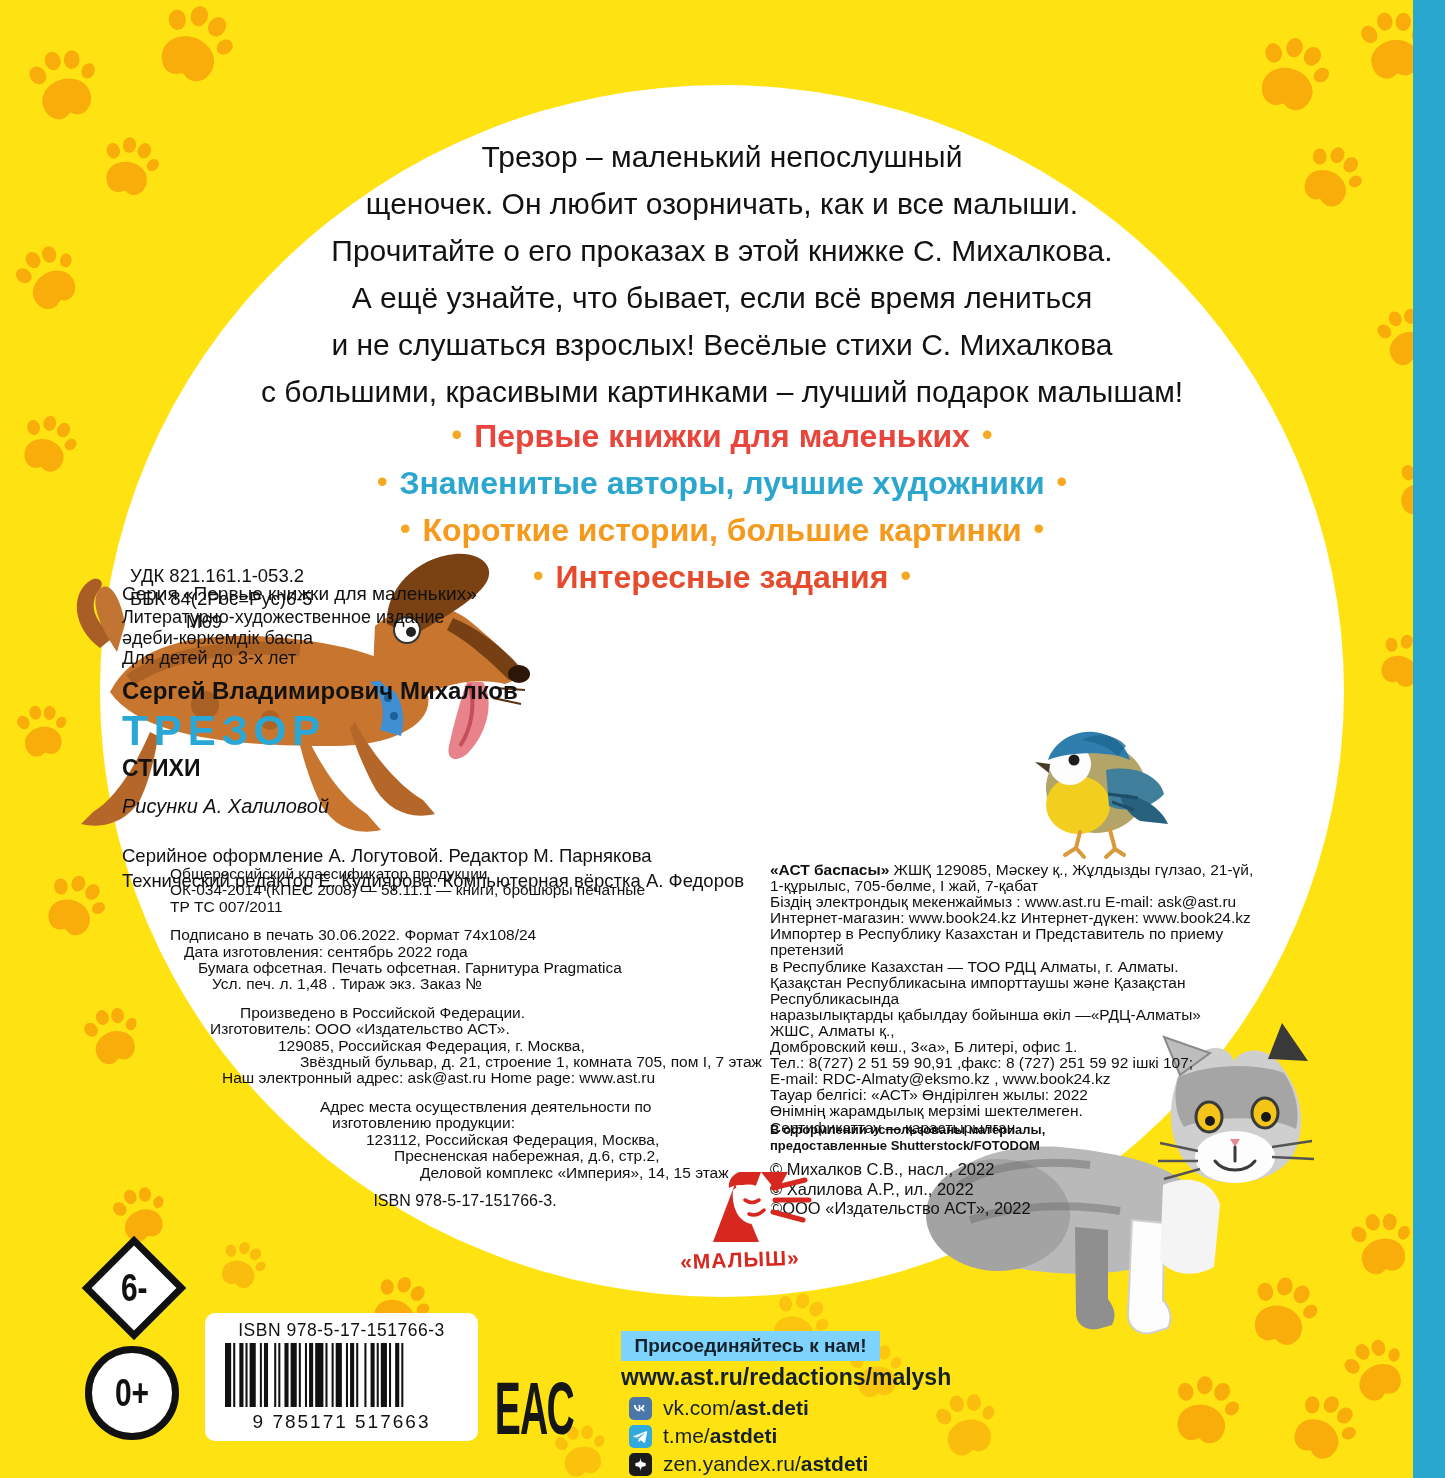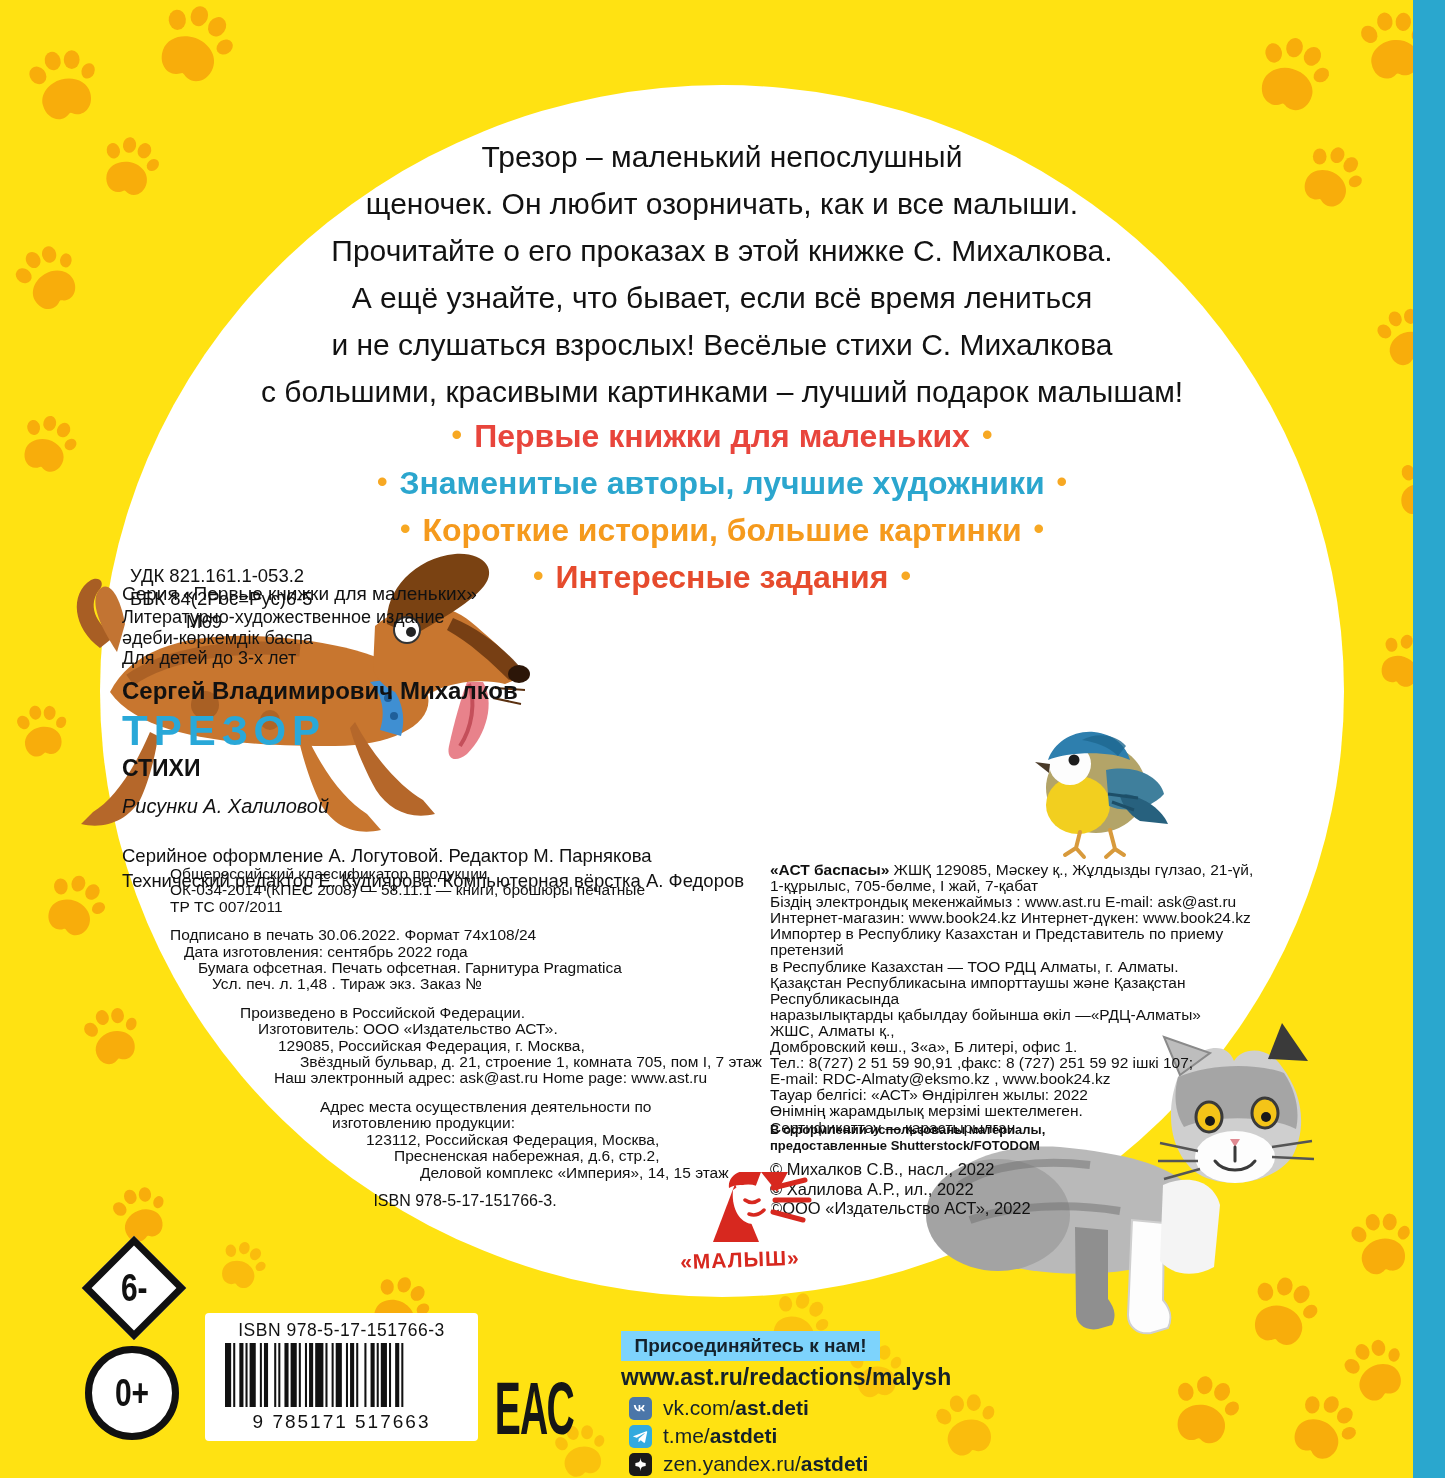--- a/index.html
+++ b/index.html
@@ -33,22 +33,22 @@
   .ed-title{font-size:42px;line-height:44px;font-weight:bold;letter-spacing:6px;margin-top:4px}
   .ed-subtitle{font-size:23px;font-weight:bold;margin-top:2px}
   .ed-contents{font-size:20px;margin-top:7px}
   .ed-illustrator{font-size:20px;font-style:italic;margin-top:13px}
   .ed-credits{font-size:18.5px;line-height:25px;margin-top:25px}
 
   
   .left-col{left:170px;top:866px;width:620px;font-size:15.5px;line-height:16.4px}
   .left-col .block{margin-bottom:12px}
   .print_info .ln-1{margin-left:14px}.print_info .ln-2{margin-left:28px}.print_info .ln-3{margin-left:42px}
-  .manufacturer .ln-0{margin-left:70px}.manufacturer .ln-1{margin-left:88px}
-  .manufacturer .ln-2{margin-left:108px}.manufacturer .ln-3{margin-left:130px}.manufacturer .ln-4{margin-left:104px}
+  .manufacturer .ln-0{margin-left:70px}.manufacturer .ln-1{margin-left:40px}
+  .manufacturer .ln-2{margin-left:108px}.manufacturer .ln-3{margin-left:130px}.manufacturer .ln-4{margin-left:52px}
   .production_address .ln-0{margin-left:150px}.production_address .ln-1{margin-left:162px}
   .production_address .ln-2{margin-left:196px}.production_address .ln-3{margin-left:224px}.production_address .ln-4{margin-left:250px}
   .isbn-line{margin-top:6px;text-align:center;width:590px;font-size:16px}
 
   .kz-col{left:770px;top:862px;width:640px;font-size:15.5px;line-height:16.1px}
   .materials{left:770px;top:1122px;width:420px;font-size:13px;font-weight:bold;line-height:16px}
   .copyright{left:770px;top:1160px;width:420px;font-size:16.5px;line-height:19.5px}
 
   
   .malysh{left:660px;top:1172px;width:160px;text-align:center}
@@ -56,21 +56,21 @@
 
   
   .badge-diamond{left:97px;top:1251px;width:74px;height:74px;background:#fff;border:7px solid #111;transform:rotate(45deg);
     display:flex;align-items:center;justify-content:center}
   .badge-diamond span{transform:rotate(-45deg) scaleY(1.3);font-weight:bold;font-size:30px}
   .badge-circle{left:85px;top:1346px;width:94px;height:94px;background:#fff;border:7px solid #111;border-radius:50%;
     display:flex;align-items:center;justify-content:center}
   .badge-circle span{transform:scaleY(1.3);font-weight:bold;font-size:30px}
 
   
-  .barcode-box{left:205px;top:1313px;width:273px;height:128px;background:#fff;border-radius:4px;text-align:center;padding-top:7px}
+  .barcode-box{left:205px;top:1313px;width:273px;height:128px;background:#fff;border-radius:10px;text-align:center;padding-top:7px}
   .barcode-label{font-size:17.5px;letter-spacing:.5px}
   .barcode-digits{font-size:19px;letter-spacing:2px;margin-top:-2px}
 
   
   .eac{left:488px;top:1364px;width:90px;text-align:center;font-size:46px;font-weight:bold;color:#161616;
     transform:scale(.85,1.62);transform-origin:center top;letter-spacing:-1px;font-family:"Liberation Sans",sans-serif}
 
   
   .social-pill{left:621px;top:1331px;width:259px;height:30px;background:#7dd3fc;display:flex;align-items:center;justify-content:center;
     font-weight:bold;font-size:19px;color:#14212b}

